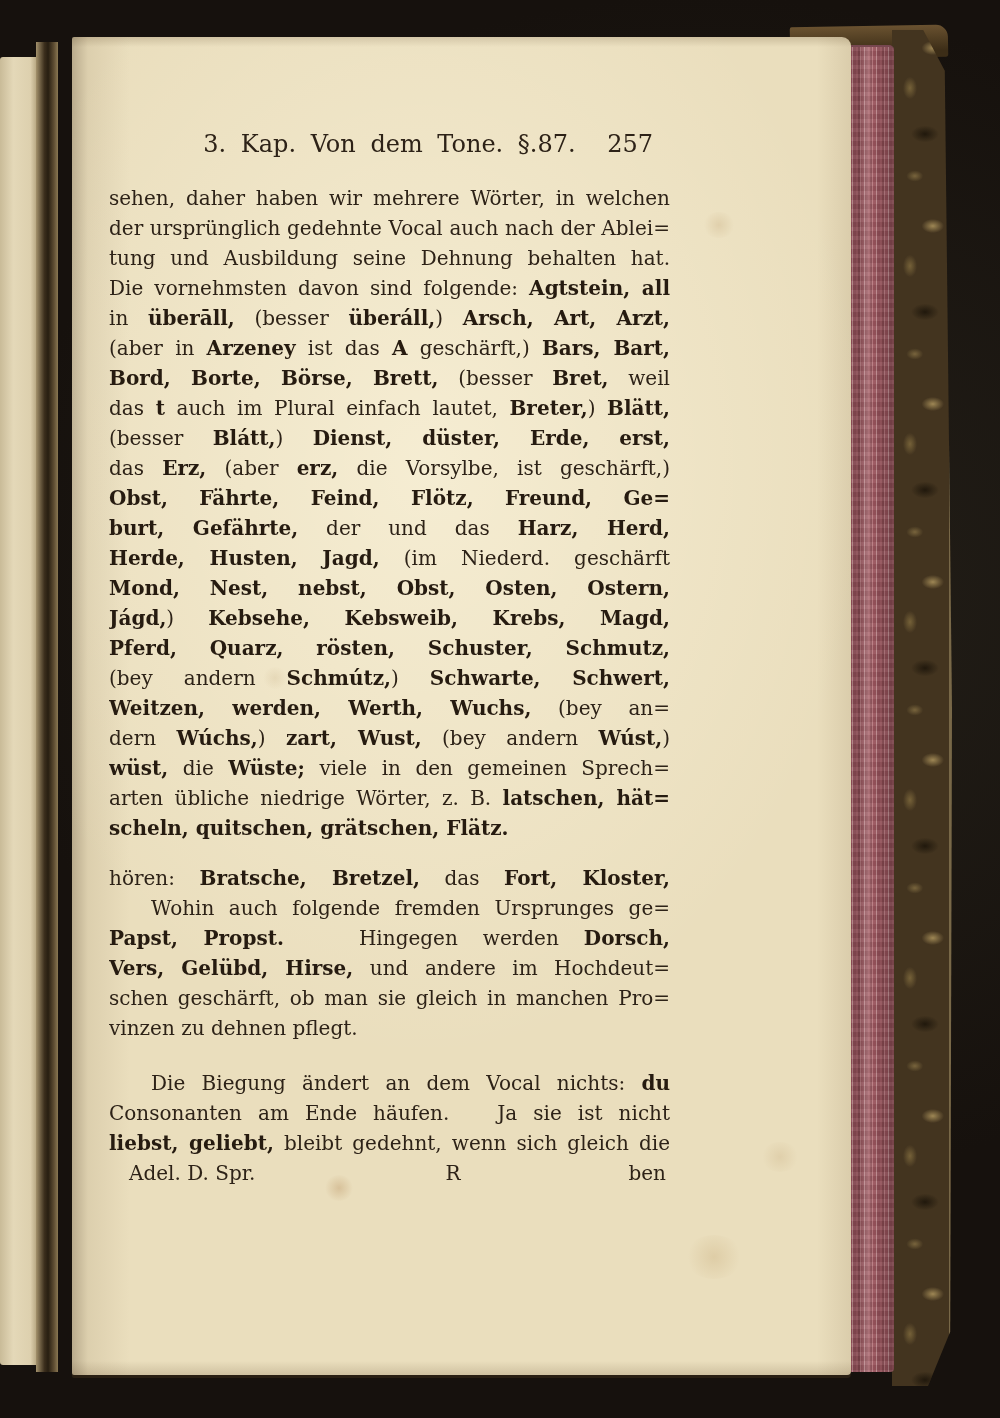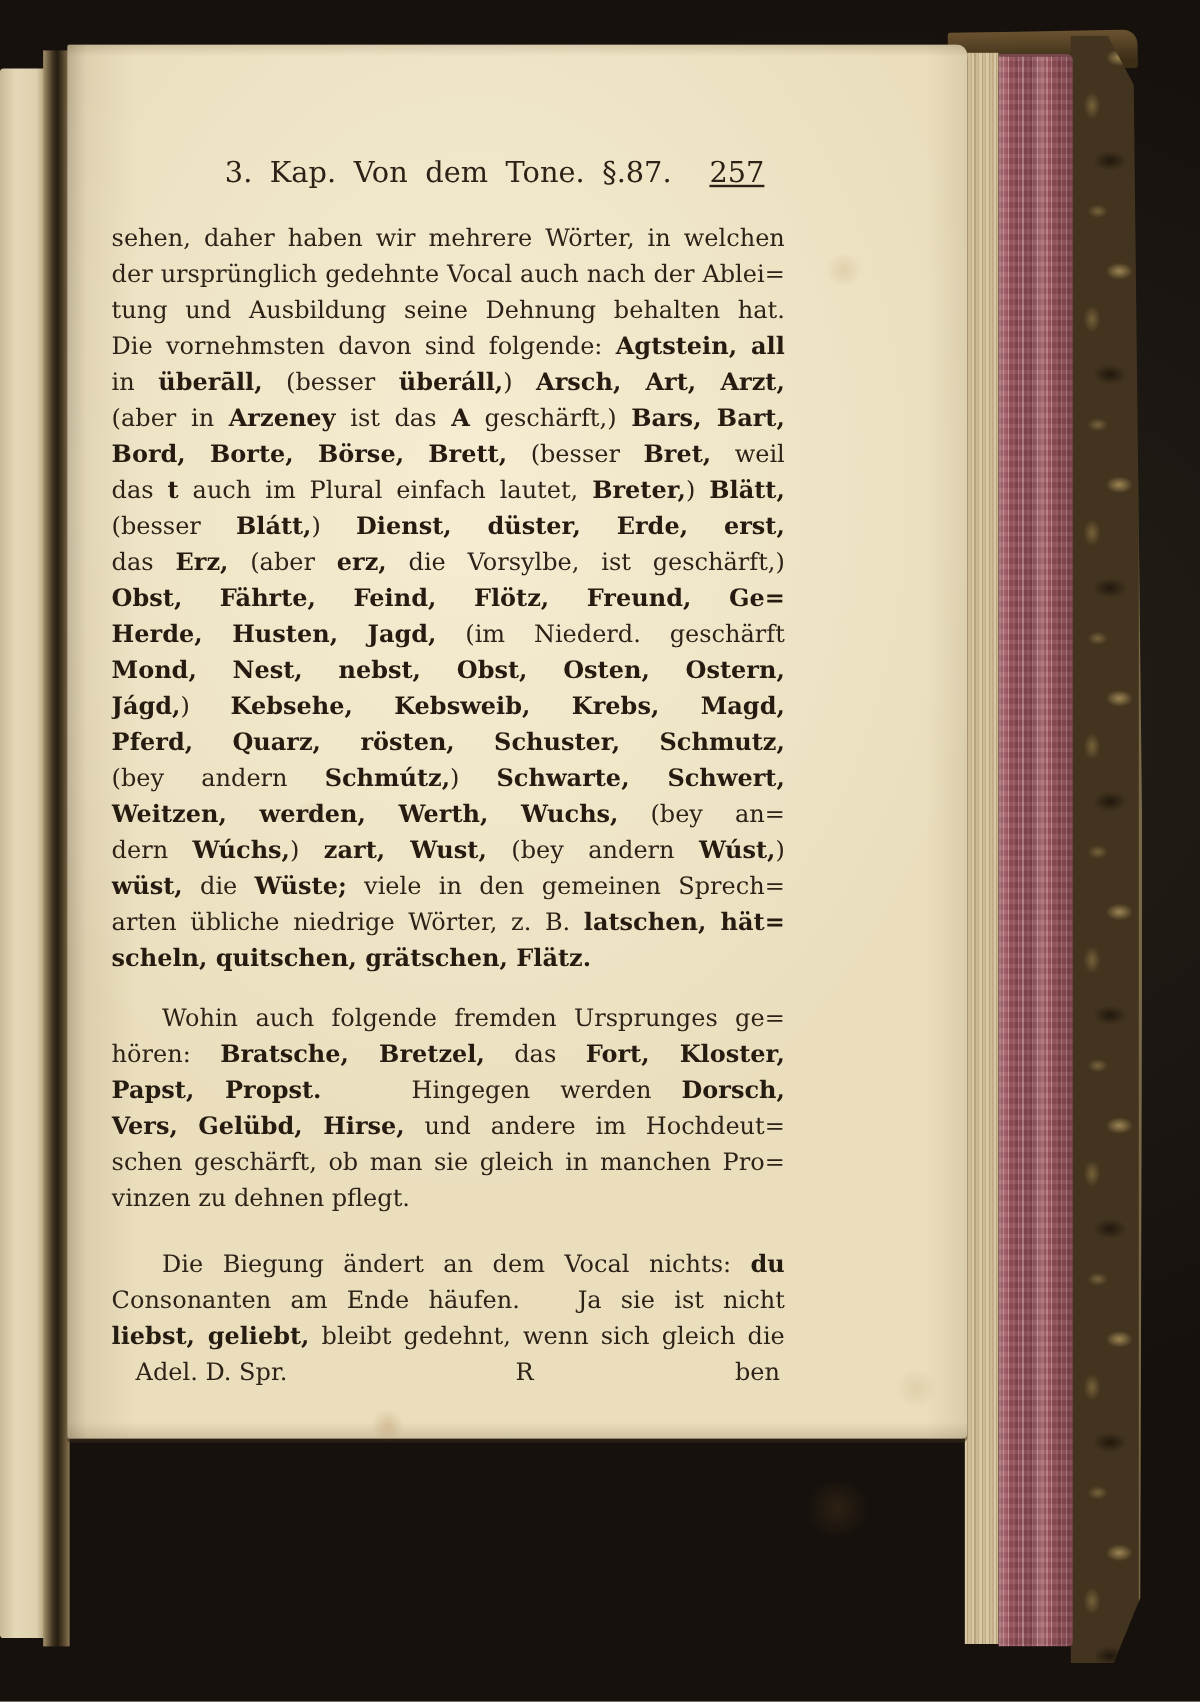--- a/index.html
+++ b/index.html
@@ -17,30 +17,31 @@
     border-radius:3px 0 0 3px;
   }
   
   .gutter{
     position:absolute;left:36px;top:42px;width:22px;height:1330px;
     background:linear-gradient(90deg,#a4926c 0,#3c2f1d 38%,#271e11 55%,#5f4e33 82%,#8a7853 100%);
   }
 
   
   .page{
-    position:absolute;left:56px;top:37px;width:750px;height:1162px;
+    position:absolute;left:72px;top:37px;width:750px;height:1338px;
     background-color:#eadebd;
     background-image:
       radial-gradient(ellipse 620px 820px at 45% 32%, rgba(255,249,228,.55), rgba(0,0,0,0) 72%),
       linear-gradient(90deg, rgba(70,52,28,.30) 0px, rgba(122,98,62,.12) 16px, rgba(0,0,0,0) 58px),
       linear-gradient(270deg, rgba(122,98,62,.14) 0px, rgba(0,0,0,0) 34px),
       linear-gradient(180deg, rgba(100,78,46,.22) 0px, rgba(0,0,0,0) 10px),
       linear-gradient(0deg, rgba(100,78,46,.20) 0px, rgba(0,0,0,0) 14px);
     border-radius:2px 9px 4px 2px;
     box-shadow:0 3px 0 rgba(58,44,26,.55);
+    padding-left:29px;
   }
   .stain{position:absolute;border-radius:50%;pointer-events:none;}
   .s1{left:630px;top:175px;width:34px;height:26px;background:radial-gradient(circle, rgba(148,100,38,.14), rgba(0,0,0,0) 70%);}
   .s2{left:252px;top:1138px;width:30px;height:26px;background:radial-gradient(circle, rgba(150,92,30,.22), rgba(0,0,0,0) 70%);}
   .s3{left:612px;top:1198px;width:60px;height:44px;background:radial-gradient(circle, rgba(160,116,48,.16), rgba(0,0,0,0) 70%);}
   .s4{left:190px;top:630px;width:26px;height:22px;background:radial-gradient(circle, rgba(140,98,40,.10), rgba(0,0,0,0) 70%);}
   .s5{left:688px;top:1105px;width:40px;height:30px;background:radial-gradient(circle, rgba(150,104,42,.12), rgba(0,0,0,0) 70%);}
 
   
   .board-top{
@@ -76,21 +77,21 @@
     box-shadow:inset -3px 0 0 rgba(208,188,140,.38);
     clip-path:polygon(0 0,52% 0,88% 3%,100% 50%,97% 96%,60% 100%,0 100%);
   }
 
   
   .text-block{
     position:absolute;left:37px;top:90px;width:561px;
     color:#2d2217;font-size:20px;line-height:30px;
   }
   .header{position:relative;height:34px;line-height:34px;font-size:24px;margin-bottom:22px;text-align:center;word-spacing:7px;}
-  .pagenum{position:absolute;right:17px;top:0;word-spacing:0;text-decoration:underline;}
+  .pagenum{position:absolute;right:17px;top:0;word-spacing:0;}
   .line{text-align:justify;text-align-last:justify;height:30px;overflow:hidden;}
   .line.last{text-align-last:left;}
   .line.ind{text-indent:42px;}
   .em{font-weight:bold;color:#261b10;}
   .footer{position:relative;height:30px;}
   .f-left{position:absolute;left:20px;font-weight:normal;}
   .f-sig{position:absolute;left:60%;}
   .f-catch{position:absolute;right:4px;}
 </style>
 </head>
@@ -123,34 +124,35 @@
             <div class="line"><span>der ursprünglich gedehnte Vocal auch nach der Ablei=</span></div>
             <div class="line"><span>tung und Ausbildung seine Dehnung behalten hat.</span></div>
             <div class="line"><span>Die vornehmsten davon sind folgende: </span><span class="em">Agtstein, all</span></div>
             <div class="line"><span>in </span><span class="em">überāll,</span><span> (besser </span><span class="em">überáll,</span><span>) </span><span class="em">Arsch, Art, Arzt,</span></div>
             <div class="line"><span>(aber in </span><span class="em">Arzeney</span><span> ist das </span><span class="em">A</span><span> geschärft,) </span><span class="em">Bars, Bart,</span></div>
             <div class="line"><span class="em">Bord, Borte, Börse, Brett,</span><span> (besser </span><span class="em">Bret,</span><span> weil</span></div>
             <div class="line"><span>das </span><span class="em">t</span><span> auch im Plural einfach lautet, </span><span class="em">Breter,</span><span>) </span><span class="em">Blätt,</span></div>
             <div class="line"><span>(besser </span><span class="em">Blátt,</span><span>) </span><span class="em">Dienst, düster, Erde, erst,</span></div>
             <div class="line"><span>das </span><span class="em">Erz,</span><span> (aber </span><span class="em">erz,</span><span> die Vorsylbe, ist geschärft,)</span></div>
             <div class="line"><span class="em">Obst, Fährte, Feind, Flötz, Freund, Ge=</span></div>
+            <div class="line"><span class="em">burt, Gefährte,</span><span> der und das </span><span class="em">Harz, Herd,</span></div>
             <div class="line"><span class="em">Herde, Husten, Jagd,</span><span> (im Niederd. geschärft</span></div>
             <div class="line"><span class="em">Mond, Nest, nebst, Obst, Osten, Ostern,</span></div>
             <div class="line"><span class="em">Jágd,</span><span>) </span><span class="em">Kebsehe, Kebsweib, Krebs, Magd,</span></div>
             <div class="line"><span class="em">Pferd, Quarz, rösten, Schuster, Schmutz,</span></div>
             <div class="line"><span>(bey andern </span><span class="em">Schmútz,</span><span>) </span><span class="em">Schwarte, Schwert,</span></div>
             <div class="line"><span class="em">Weitzen, werden, Werth, Wuchs,</span><span> (bey an=</span></div>
             <div class="line"><span>dern </span><span class="em">Wúchs,</span><span>) </span><span class="em">zart, Wust,</span><span> (bey andern </span><span class="em">Wúst,</span><span>)</span></div>
             <div class="line"><span class="em">wüst,</span><span> die </span><span class="em">Wüste;</span><span> viele in den gemeinen Sprech=</span></div>
             <div class="line"><span>arten übliche niedrige Wörter, z. B. </span><span class="em">latschen, hät=</span></div>
             <div class="line last"><span class="em">scheln, quitschen, grätschen, Flätz.</span></div>
           </div>
           <div style="margin-top: 20px;">
+            <div class="line"><span>hören: </span><span class="em">Bratsche, Bretzel,</span><span> das </span><span class="em">Fort, Kloster,</span></div>
             <div class="line ind"><span>Wohin auch folgende fremden Ursprunges ge=</span></div>
-            <div class="line"><span>hören: </span><span class="em">Bratsche, Bretzel,</span><span> das </span><span class="em">Fort, Kloster,</span></div>
             <div class="line"><span class="em">Papst, Propst.</span><span>&nbsp;&nbsp; Hingegen werden </span><span class="em">Dorsch,</span></div>
             <div class="line"><span class="em">Vers, Gelübd, Hirse,</span><span> und andere im Hochdeut=</span></div>
             <div class="line"><span>schen geschärft, ob man sie gleich in manchen Pro=</span></div>
             <div class="line last"><span>vinzen zu dehnen pflegt.</span></div>
           </div>
           <div style="margin-top: 25px;">
             <div class="line ind"><span>Die Biegung ändert an dem Vocal nichts: </span><span class="em">du</span></div>
             <div class="line"><span>Consonanten am Ende häufen.&nbsp;&nbsp; Ja sie ist nicht</span></div>
             <div class="line"><span class="em">liebst, geliebt,</span><span> bleibt gedehnt, wenn sich gleich die</span></div>
           </div>

